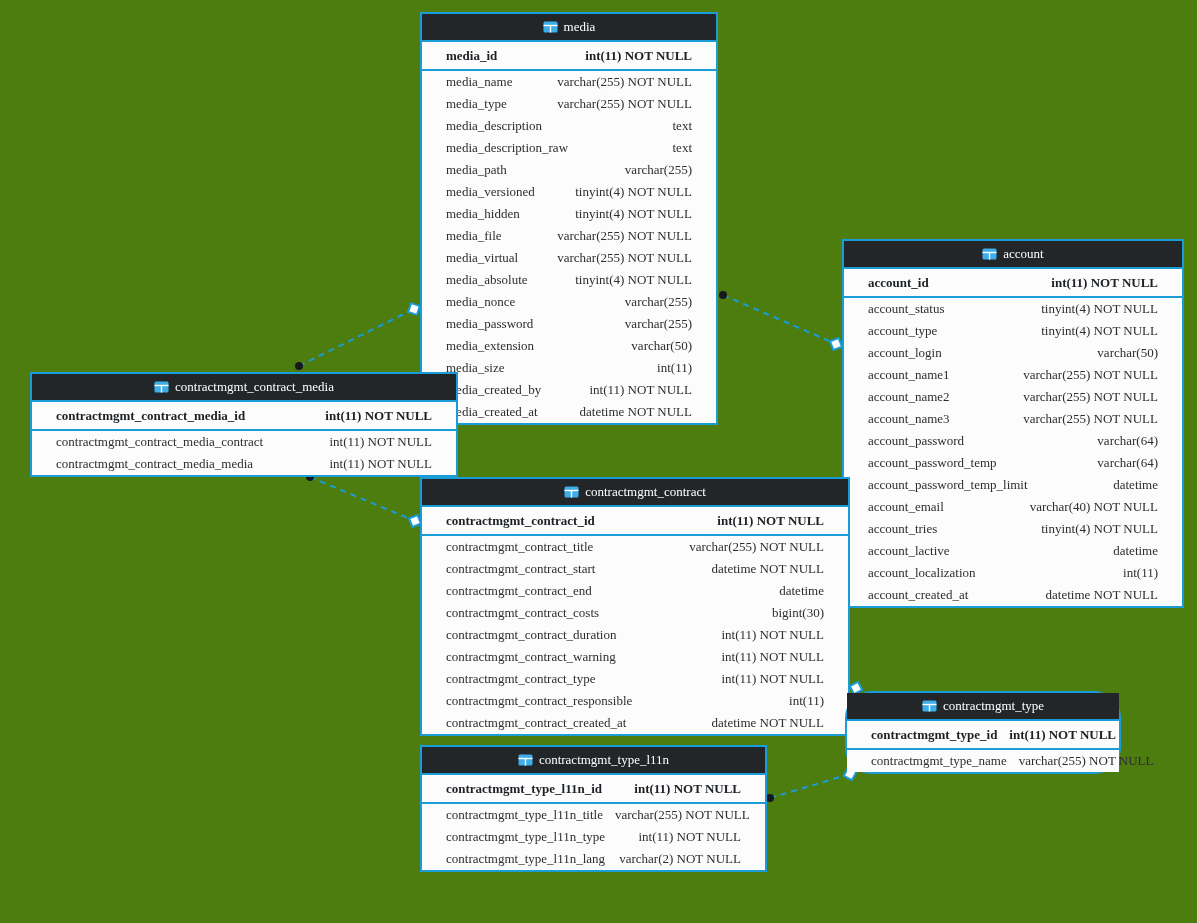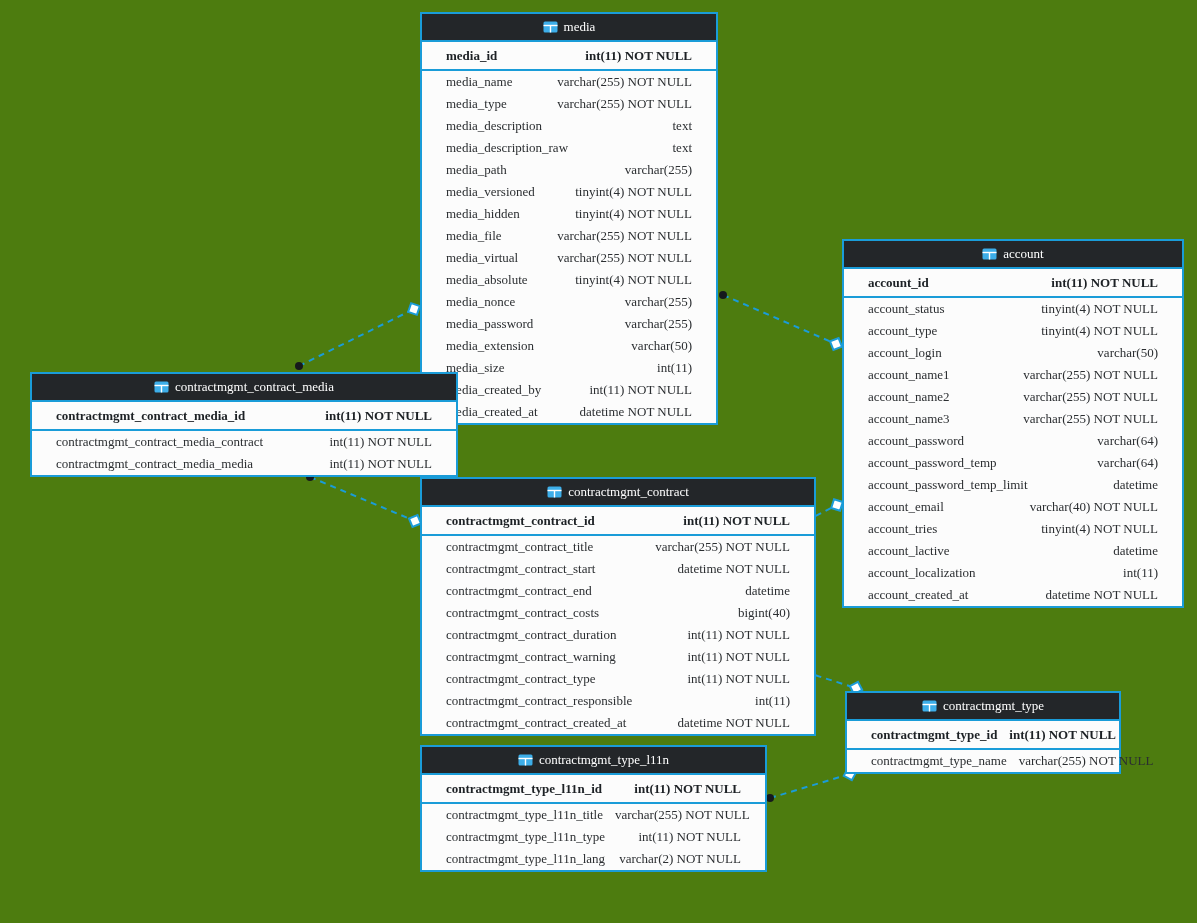--- a/index.html
+++ b/index.html
@@ -267,21 +267,21 @@
         <div class="row">
           <span class="col-name">contractmgmt_contract_media_contract</span>
           <span class="col-type">int(11) NOT NULL</span>
         </div>
         <div class="row">
           <span class="col-name">contractmgmt_contract_media_media</span>
           <span class="col-type">int(11) NOT NULL</span>
         </div>
       </div>
     </div>
-    <div class="table-card" style="left: 420px; top: 477px; width: 396px;">
+    <div class="table-card" style="left: 420px; top: 477px; width: 430px;">
       <div class="table-header">
         <span class="table-icon">
           <svg width="15" height="12" viewBox="0 0 15 12">
             <rect x="0.5" y="0.5" width="14" height="11" rx="1.5" fill="#3daee9"></rect>
             <line x1="0.5" y1="4.5" x2="14.5" y2="4.5" stroke="#ffffff" stroke-width="1.4"></line>
             <line x1="7.5" y1="4.5" x2="7.5" y2="11.5" stroke="#ffffff" stroke-width="1.4"></line>
           </svg>
         </span>
         <span>contractmgmt_contract</span>
       </div>
@@ -299,21 +299,21 @@
         <div class="row">
           <span class="col-name">contractmgmt_contract_start</span>
           <span class="col-type">datetime NOT NULL</span>
         </div>
         <div class="row">
           <span class="col-name">contractmgmt_contract_end</span>
           <span class="col-type">datetime</span>
         </div>
         <div class="row">
           <span class="col-name">contractmgmt_contract_costs</span>
-          <span class="col-type">bigint(40)</span>
+          <span class="col-type">bigint(30)</span>
         </div>
         <div class="row">
           <span class="col-name">contractmgmt_contract_duration</span>
           <span class="col-type">int(11) NOT NULL</span>
         </div>
         <div class="row">
           <span class="col-name">contractmgmt_contract_warning</span>
           <span class="col-type">int(11) NOT NULL</span>
         </div>
         <div class="row">
@@ -323,21 +323,21 @@
         <div class="row">
           <span class="col-name">contractmgmt_contract_responsible</span>
           <span class="col-type">int(11)</span>
         </div>
         <div class="row">
           <span class="col-name">contractmgmt_contract_created_at</span>
           <span class="col-type">datetime NOT NULL</span>
         </div>
       </div>
     </div>
-    <div class="table-card" style="left: 845px; top: 691px; width: 276px;">
+    <div class="table-card" style="left: 845px; top: 691px; width: 276px; border-radius: 27px;">
       <div class="table-header">
         <span class="table-icon">
           <svg width="15" height="12" viewBox="0 0 15 12">
             <rect x="0.5" y="0.5" width="14" height="11" rx="1.5" fill="#3daee9"></rect>
             <line x1="0.5" y1="4.5" x2="14.5" y2="4.5" stroke="#ffffff" stroke-width="1.4"></line>
             <line x1="7.5" y1="4.5" x2="7.5" y2="11.5" stroke="#ffffff" stroke-width="1.4"></line>
           </svg>
         </span>
         <span>contractmgmt_type</span>
       </div>

